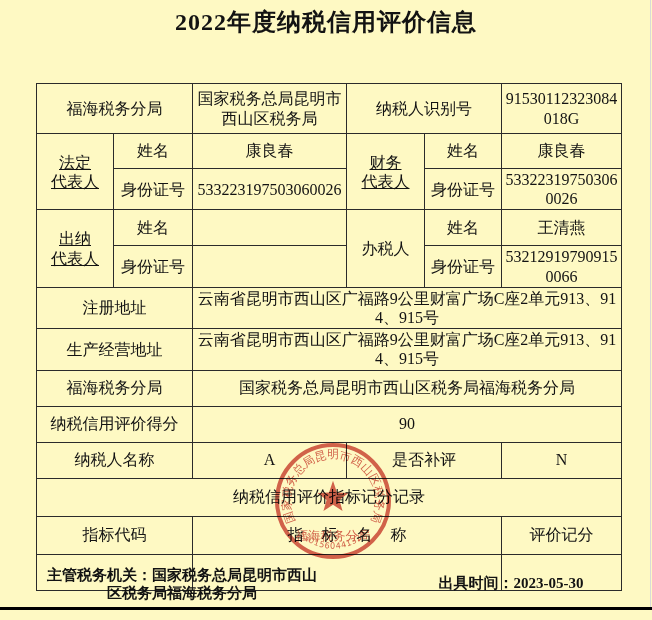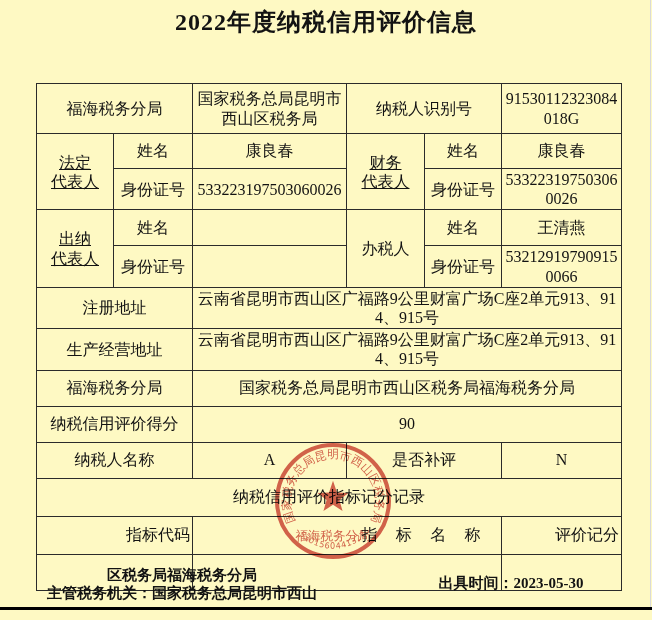--- a/index.html
+++ b/index.html
@@ -19,21 +19,21 @@
   }
   table.doc td {
     border:1px solid #2b2b2b; text-align:center; vertical-align:middle;
     padding:1px 2px; line-height:1.2; word-break:break-all; overflow:hidden;
   }
   .wrap2 { white-space:pre-line;text-decoration:underline; }
   .spread { letter-spacing:1.15em; text-indent:1.15em; }
   tr.r1 td { height:47px; } tr.r2 td { height:32px; } tr.r3 td { height:32px; }
   tr.r4 td { height:33px; } tr.r5 td { height:33px; } tr.r6 td { height:36px; }
   tr.r7 td { height:38px; } tr.r8 td { height:33px; } tr.r9 td { height:33px;margin-left:21px; }
-  tr.r10 td { height:33px; } tr.r11 td { height:35px; } tr.r12 td { height:35px;text-align:right; }
+  tr.r10 td { height:33px; } tr.r11 td { height:35px; } tr.r12 td { height:35px; }
   tr.r13 td { height:33px; }
   .seal {
     position:absolute; left:272px; top:440px; width:122px; height:122px;
     mix-blend-mode:multiply; opacity:0.82; pointer-events:none;
   }
   .footer-authority {
     position:absolute; left:38px; top:566px; width:288px;
     text-align:center; font-size:15px; font-weight:bold; line-height:1.22;
   }
   .footer-date {
@@ -149,21 +149,21 @@
       </text>
       <polygon points="60,40 56.1,51.7 44.8,52.1 53.7,59.0 50.6,69.9 60,63.6 69.4,69.9 66.3,59.0 75.2,52.1 63.9,51.7"></polygon>
       <text x="60" y="98" font-size="12.5" text-anchor="middle" textLength="74" lengthAdjust="spacingAndGlyphs" font-family="'Liberation Serif','DejaVu Serif',serif">福海税务分局</text>
       <text font-size="8" letter-spacing="0.6" font-family="'DejaVu Sans','Liberation Sans',sans-serif">
         <textPath href="#sealBottomArc" startOffset="50%" text-anchor="middle">5301560441327</textPath>
       </text>
     </g>
   </svg>
 
   <div class="footer-authority">
+    <div>主管税务机关：国家税务总局昆明市西山</div>
     <div>区税务局福海税务分局</div>
-    <div>主管税务机关：国家税务总局昆明市西山</div>
   </div>
   <div class="footer-date">出具时间：2023-05-30</div>
 
   <div class="bottom-rule"></div>
   <div class="right-edge"></div>
 
 </div>
 
 </body></html>

